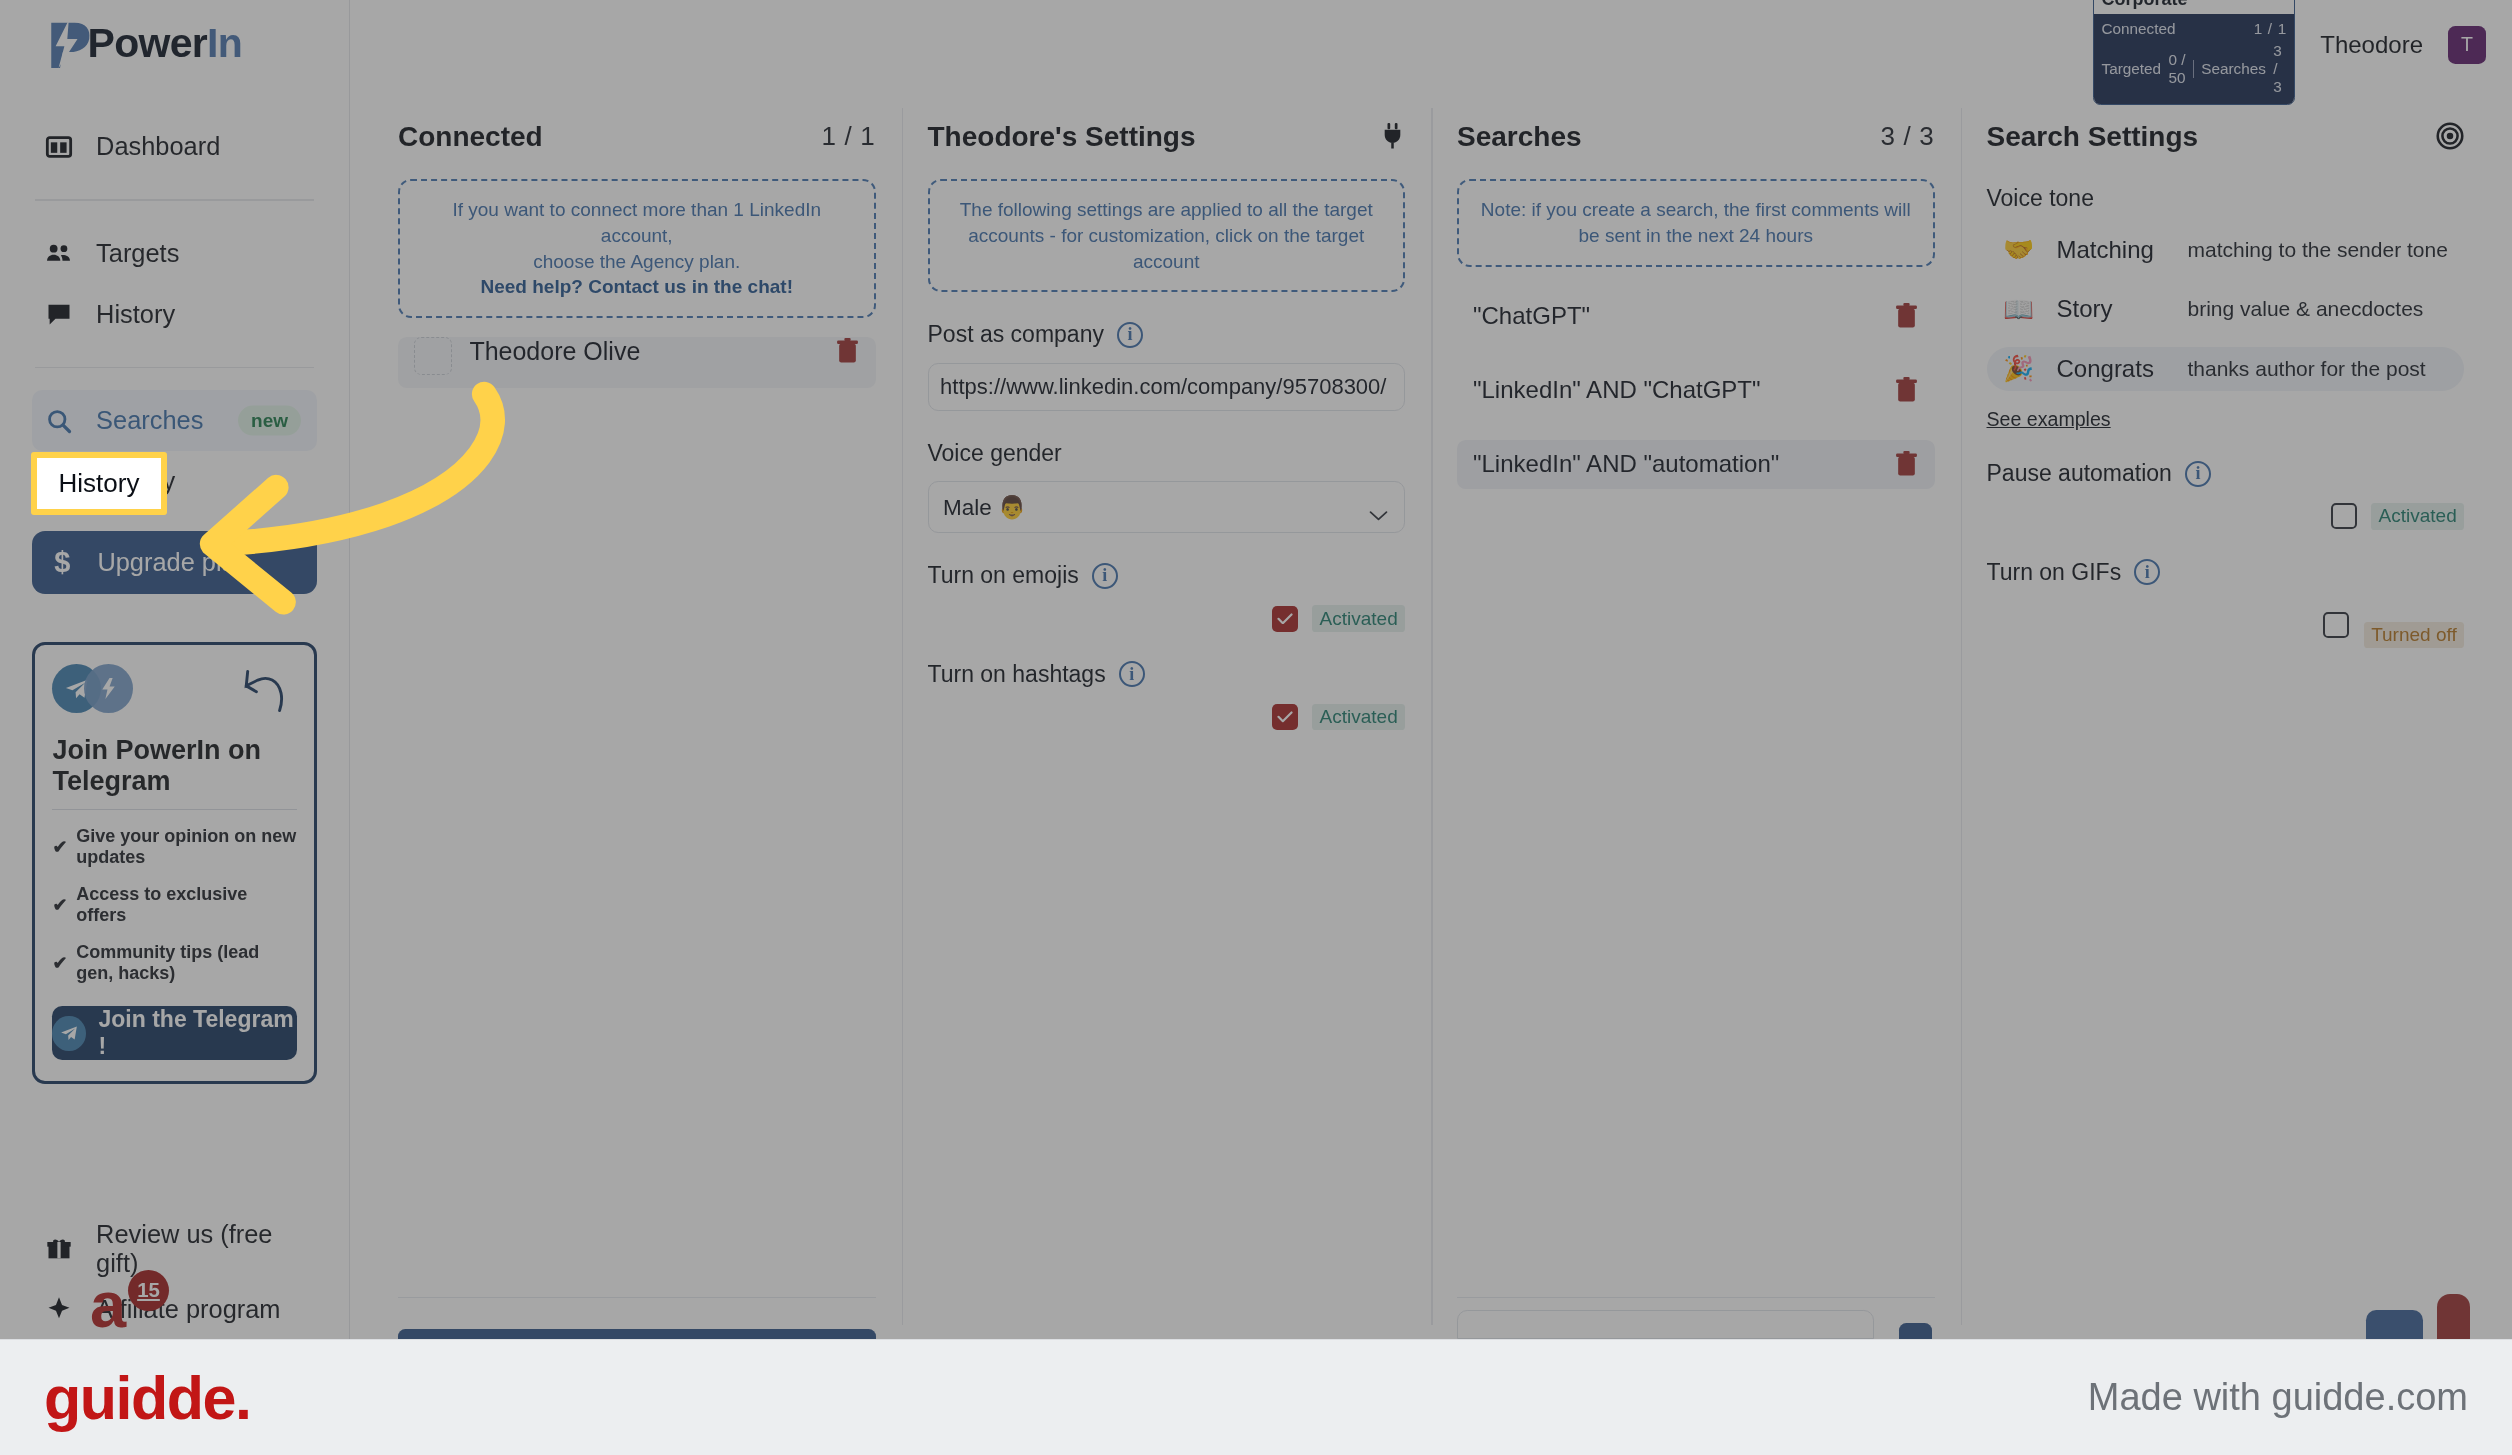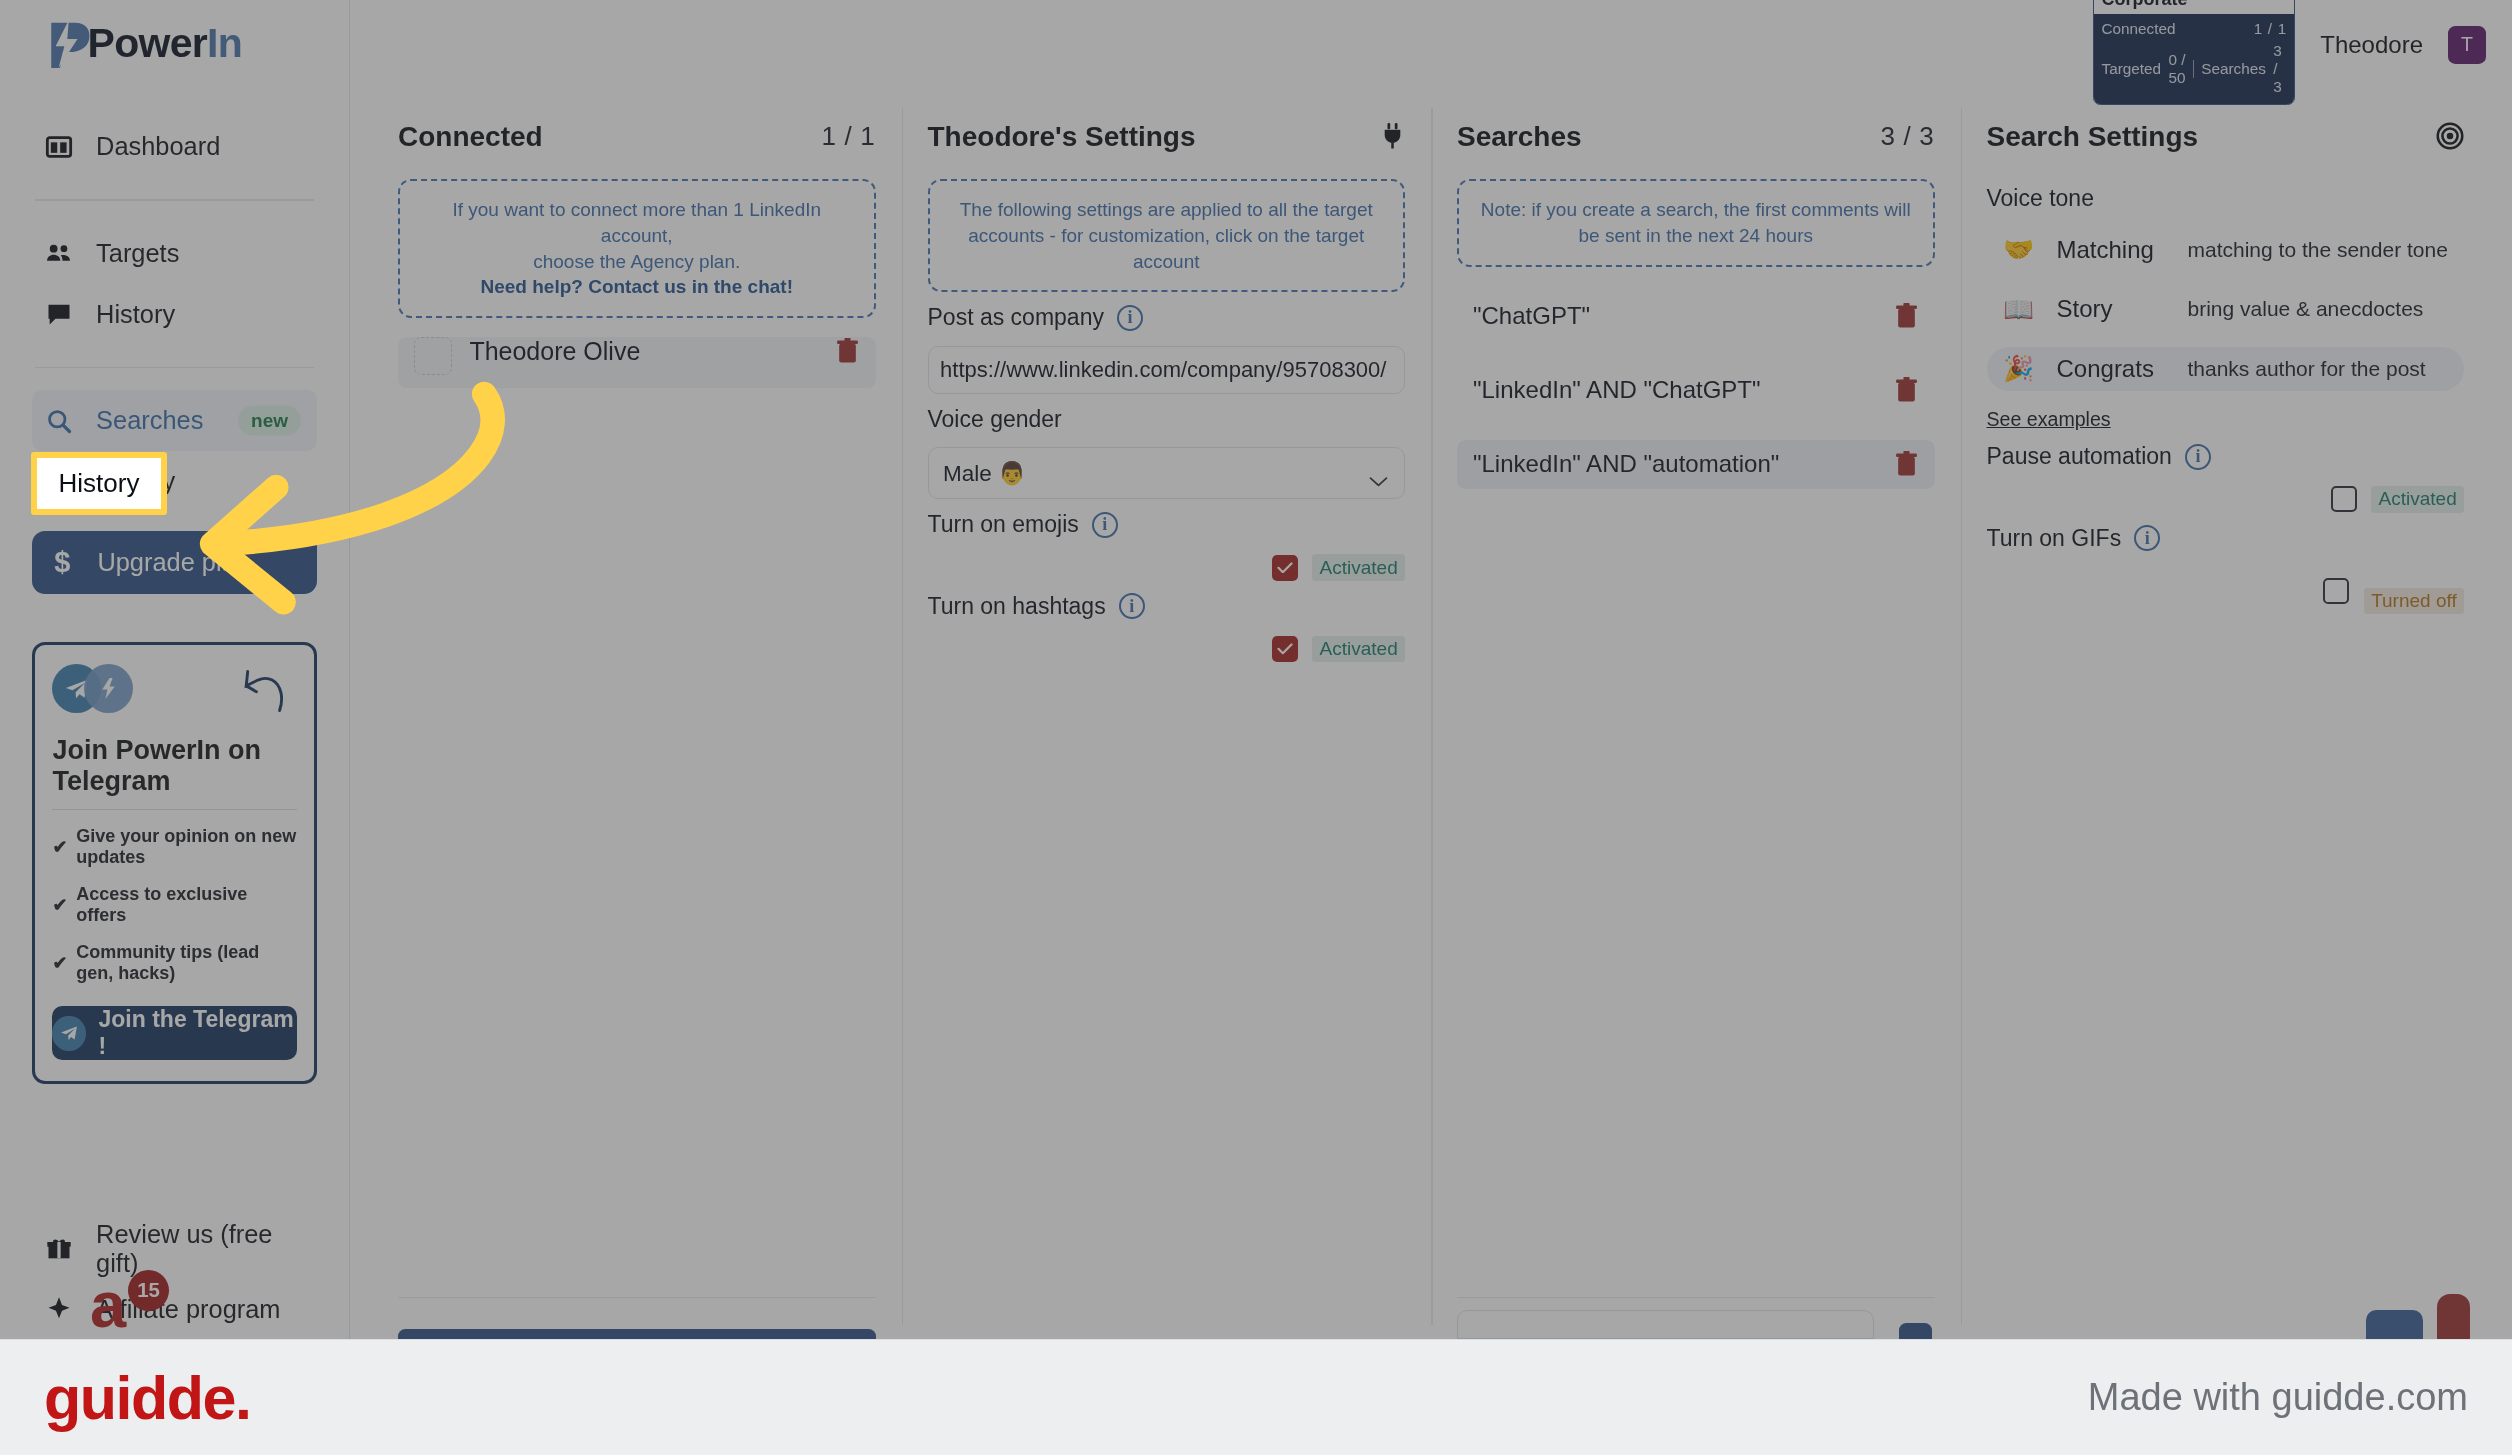--- a/index.html
+++ b/index.html
@@ -72,21 +72,21 @@
   }
   .tg-btn-ico { width: 35px; height: 35px; border-radius: 50%; background: #3f7fae; display: flex; align-items: center; justify-content: center; }
   .tg-squiggle { width: 58px; height: 51px; }
 
   .sidebar-bottom { position: absolute; left: 32px; right: 32px; bottom: 0; }
   .sidebar-bottom .nav-item { height: 60px; }
   .aff-badge {
     position: absolute; width: 41px; height: 41px; border-radius: 50%;
     background: #a01c1c; color: #fff; font-size: 20.4px; font-weight: 700;
     display: flex; align-items: center; justify-content: center;
-    left: 96px; top: -8.7px;
+    left: 96px; top: -8.7px; text-decoration: underline;
   }
   .aff-wrap { position: relative; }
   .aff-blob { position: absolute; left: 58px; top: 2.9px; font-size: 65px; color: #b02020; font-weight: 800; line-height: .7; }
 
   
   .main { flex: 1; position: relative; background: #ffffff; }
   .topbar { height: 89px; display: flex; align-items: center; justify-content: flex-end; padding-right: 26px; gap: 25px; }
   .plan-card {
     width: 202px; border: 1.5px solid #2e5387; border-radius: 7.3px; overflow: hidden; background: #fff;
   }
@@ -126,21 +126,21 @@
   .row-item .label { font-size: 25px; color: #101520; flex: 1; }
   .trash { width: 25px; height: 28px; flex: 0 0 25px; cursor: pointer; }
 
   .search-row {
     margin-top: 25px; height: 49px; border-radius: 8.7px; display: flex; align-items: center;
     padding: 0 16px; font-size: 24px; color: #10151f; cursor: pointer;
   }
   .search-row.sel { background: #eef1f6; }
   .search-row .label { flex: 1; }
 
-  .field-label { font-size: 23px; color: #0f141d; display: flex; align-items: center; gap: 13px; margin-top: 12px; }
+  .field-label { font-size: 23px; color: #0f141d; display: flex; align-items: center; gap: 13px; margin-top: 29px; }
   .info-i {
     width: 26px; height: 26px; border-radius: 50%; border: 2.2px solid #3d6ea9; color: #3d6ea9;
     font-size: 18px; font-weight: 700; display: flex; align-items: center; justify-content: center;
     font-family: "Liberation Serif", serif; cursor: pointer;
   }
   .text-input {
     margin-top: 14.5px; height: 48px; border: 1.5px solid #dfe3e9; border-radius: 10.2px;
     display: flex; align-items: center; padding: 0 11.6px; font-size: 22px; color: #10151f;
     white-space: nowrap; overflow: hidden;
   }

